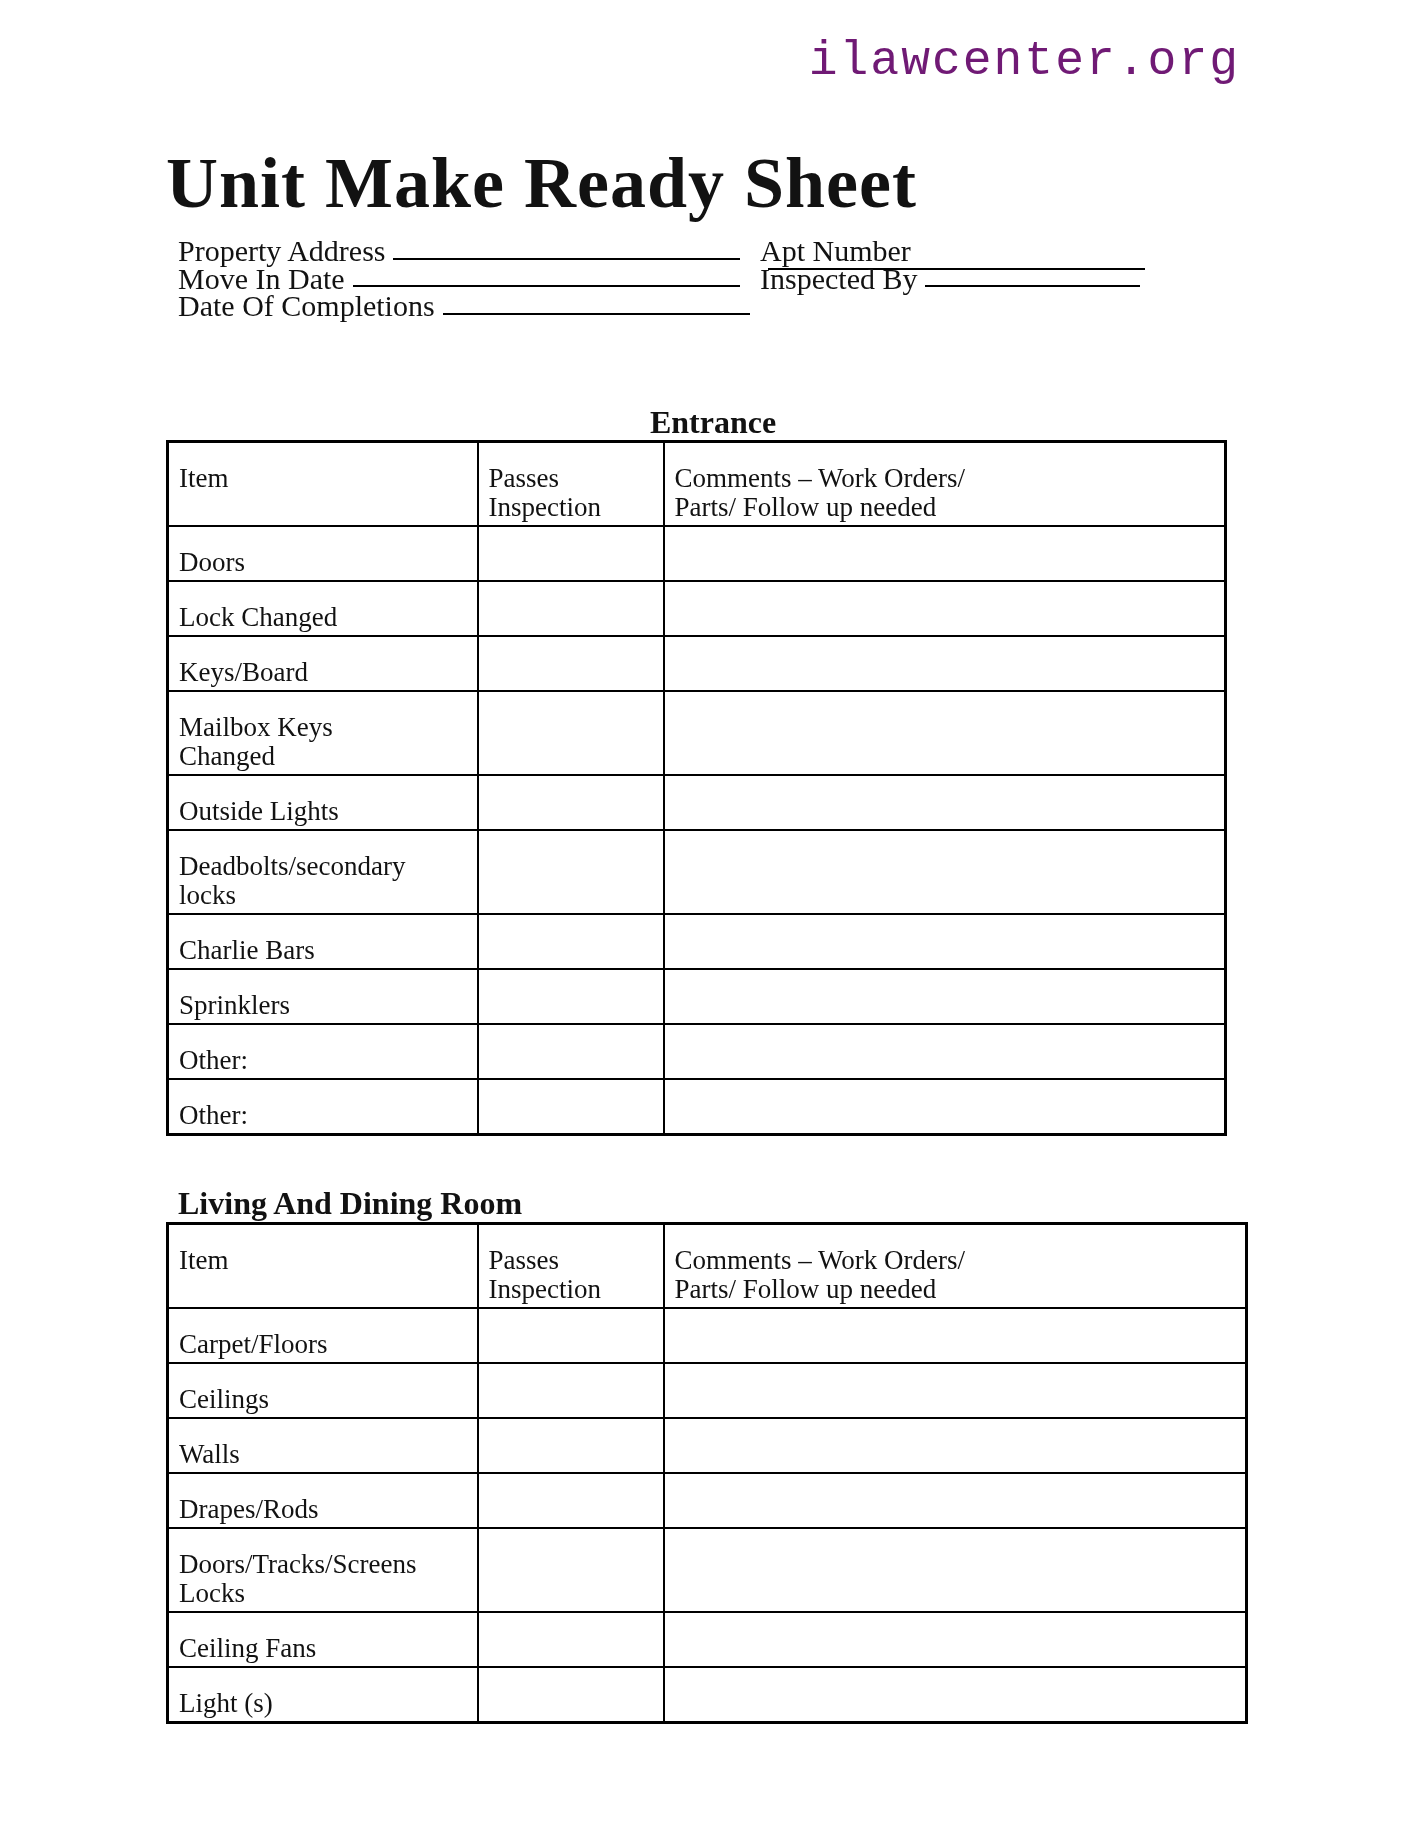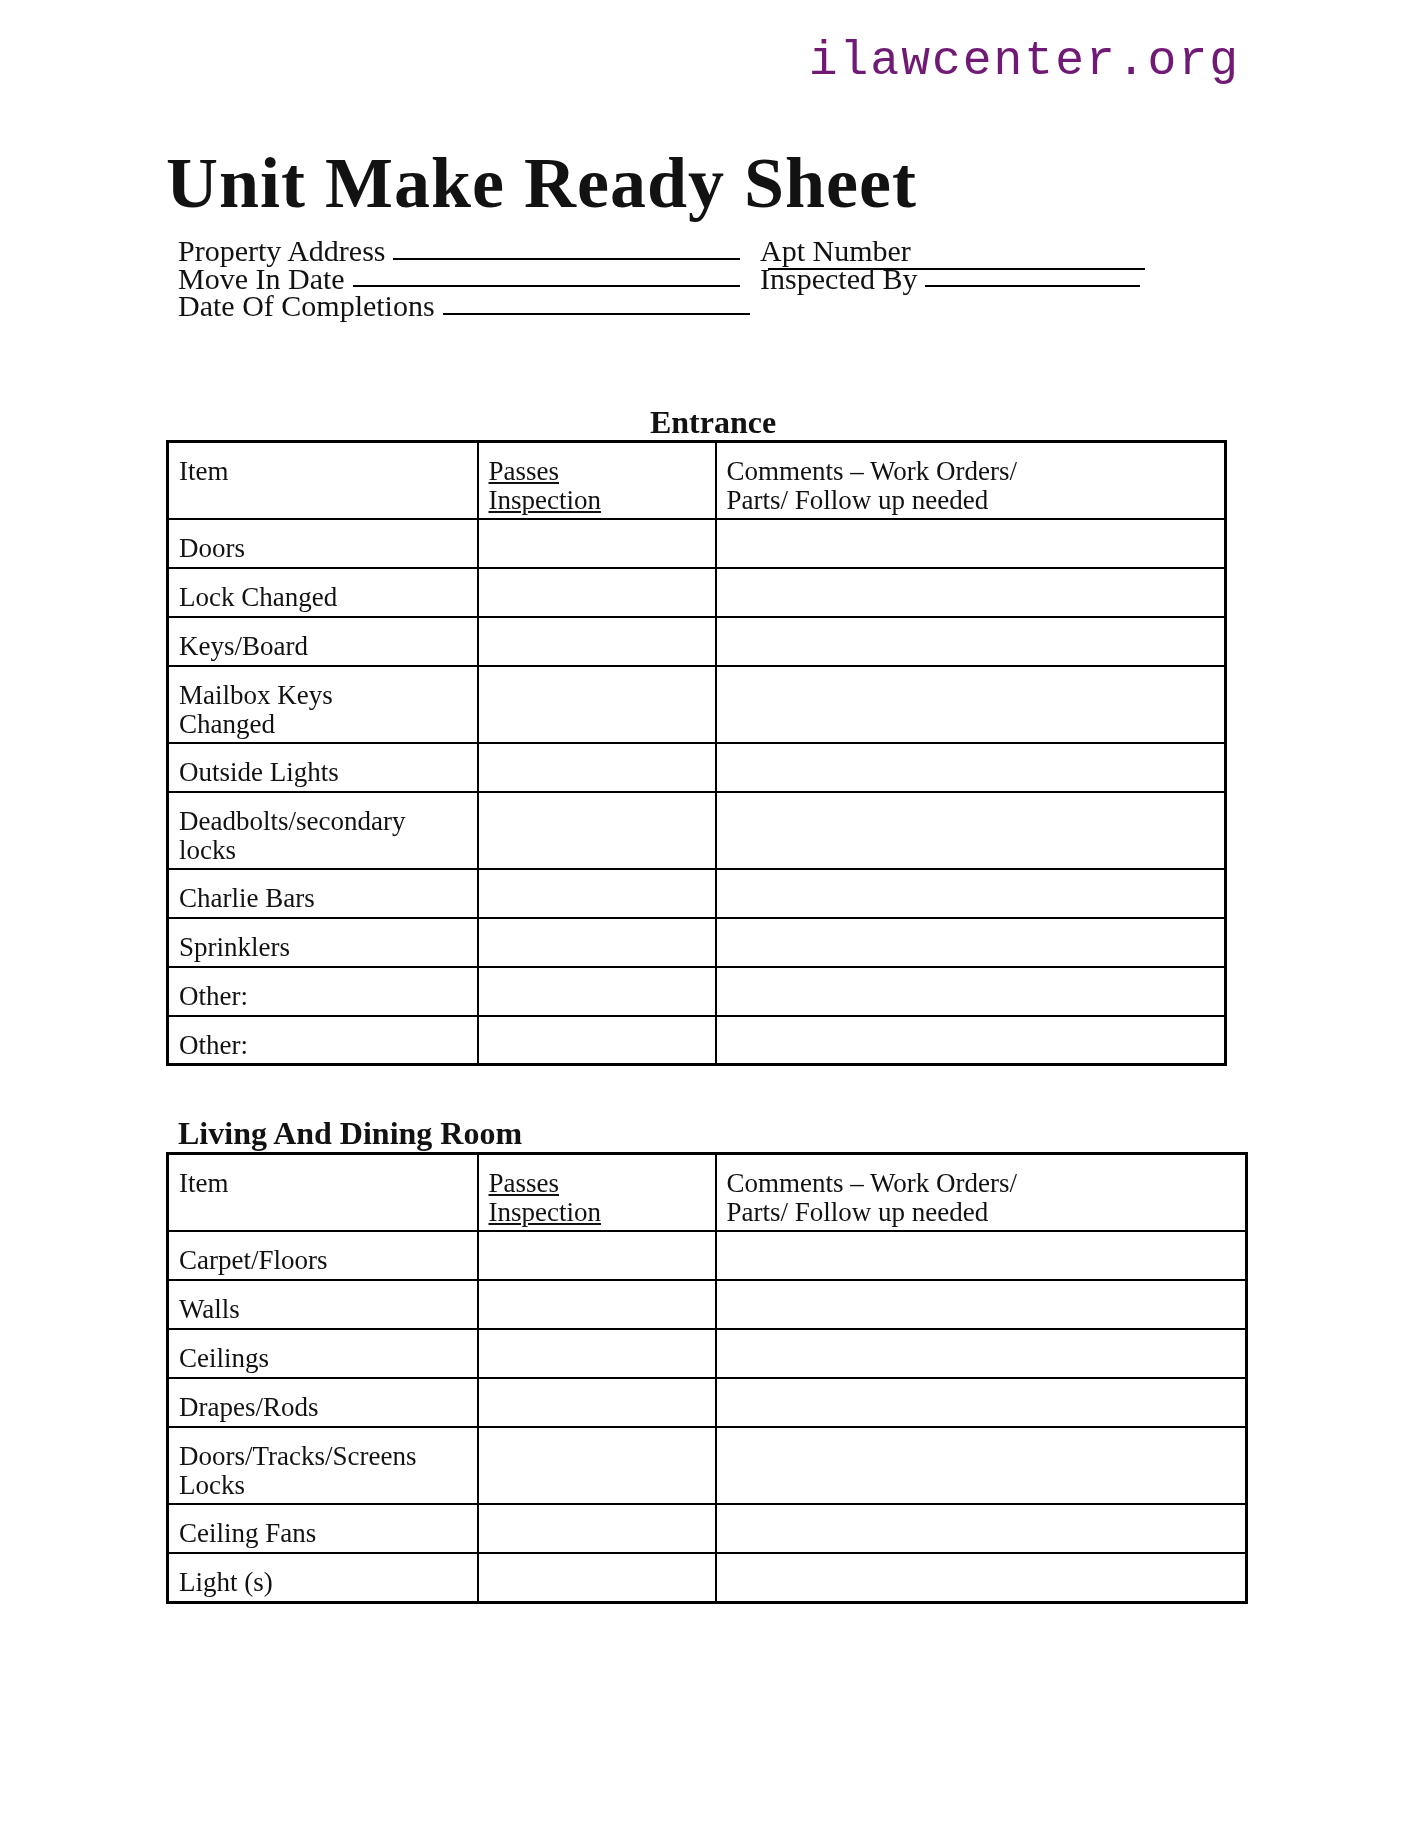--- a/index.html
+++ b/index.html
@@ -45,30 +45,30 @@
   .sh-1 { margin-top:88px;text-align:center; }
   .sh-2 { margin-top:50px; margin-bottom:2px; }
   table.sheet {
     border-collapse:collapse;
     margin-top:1px;
     table-layout:fixed;
   }
   table.sheet td {
     border:2px solid #000;
     vertical-align:top;
-    padding:14px 8px 3px 10px;
+    padding:21px 8px 3px 10px;
     font-size:27px;
     line-height:29px;
     white-space:pre-line;
   }
   table.sheet { border:3px solid #000; }
   .t1 { width:1061px; }
   .t2 { width:1082px; }
   .col-item { width:310px; }
-  .col-pass { width:238px;text-decoration:underline; }
+  .col-pass { width:186px; }
   td.h { height:58px; }
   td.r1 { height:49px; }
   td.r2 { height:62px; }
   td.r3 { height:68px; }
 </style>
 </head>
 <body>
 
 <div class="watermark">ilawcenter.org</div>
 
@@ -181,26 +181,26 @@
 Inspection</td>
       <td class="h">Comments – Work Orders/
 Parts/ Follow up needed</td>
     </tr>
     <tr>
       <td class="r1">Carpet/Floors</td>
       <td class="r1"></td>
       <td class="r1"></td>
     </tr>
     <tr>
+      <td class="r1">Ceilings</td>
+      <td class="r1"></td>
+      <td class="r1"></td>
+    </tr>
+    <tr>
       <td class="r1">Walls</td>
-      <td class="r1"></td>
-      <td class="r1"></td>
-    </tr>
-    <tr>
-      <td class="r1">Ceilings</td>
       <td class="r1"></td>
       <td class="r1"></td>
     </tr>
     <tr>
       <td class="r1">Drapes/Rods</td>
       <td class="r1"></td>
       <td class="r1"></td>
     </tr>
     <tr>
       <td class="r2">Doors/Tracks/Screens

